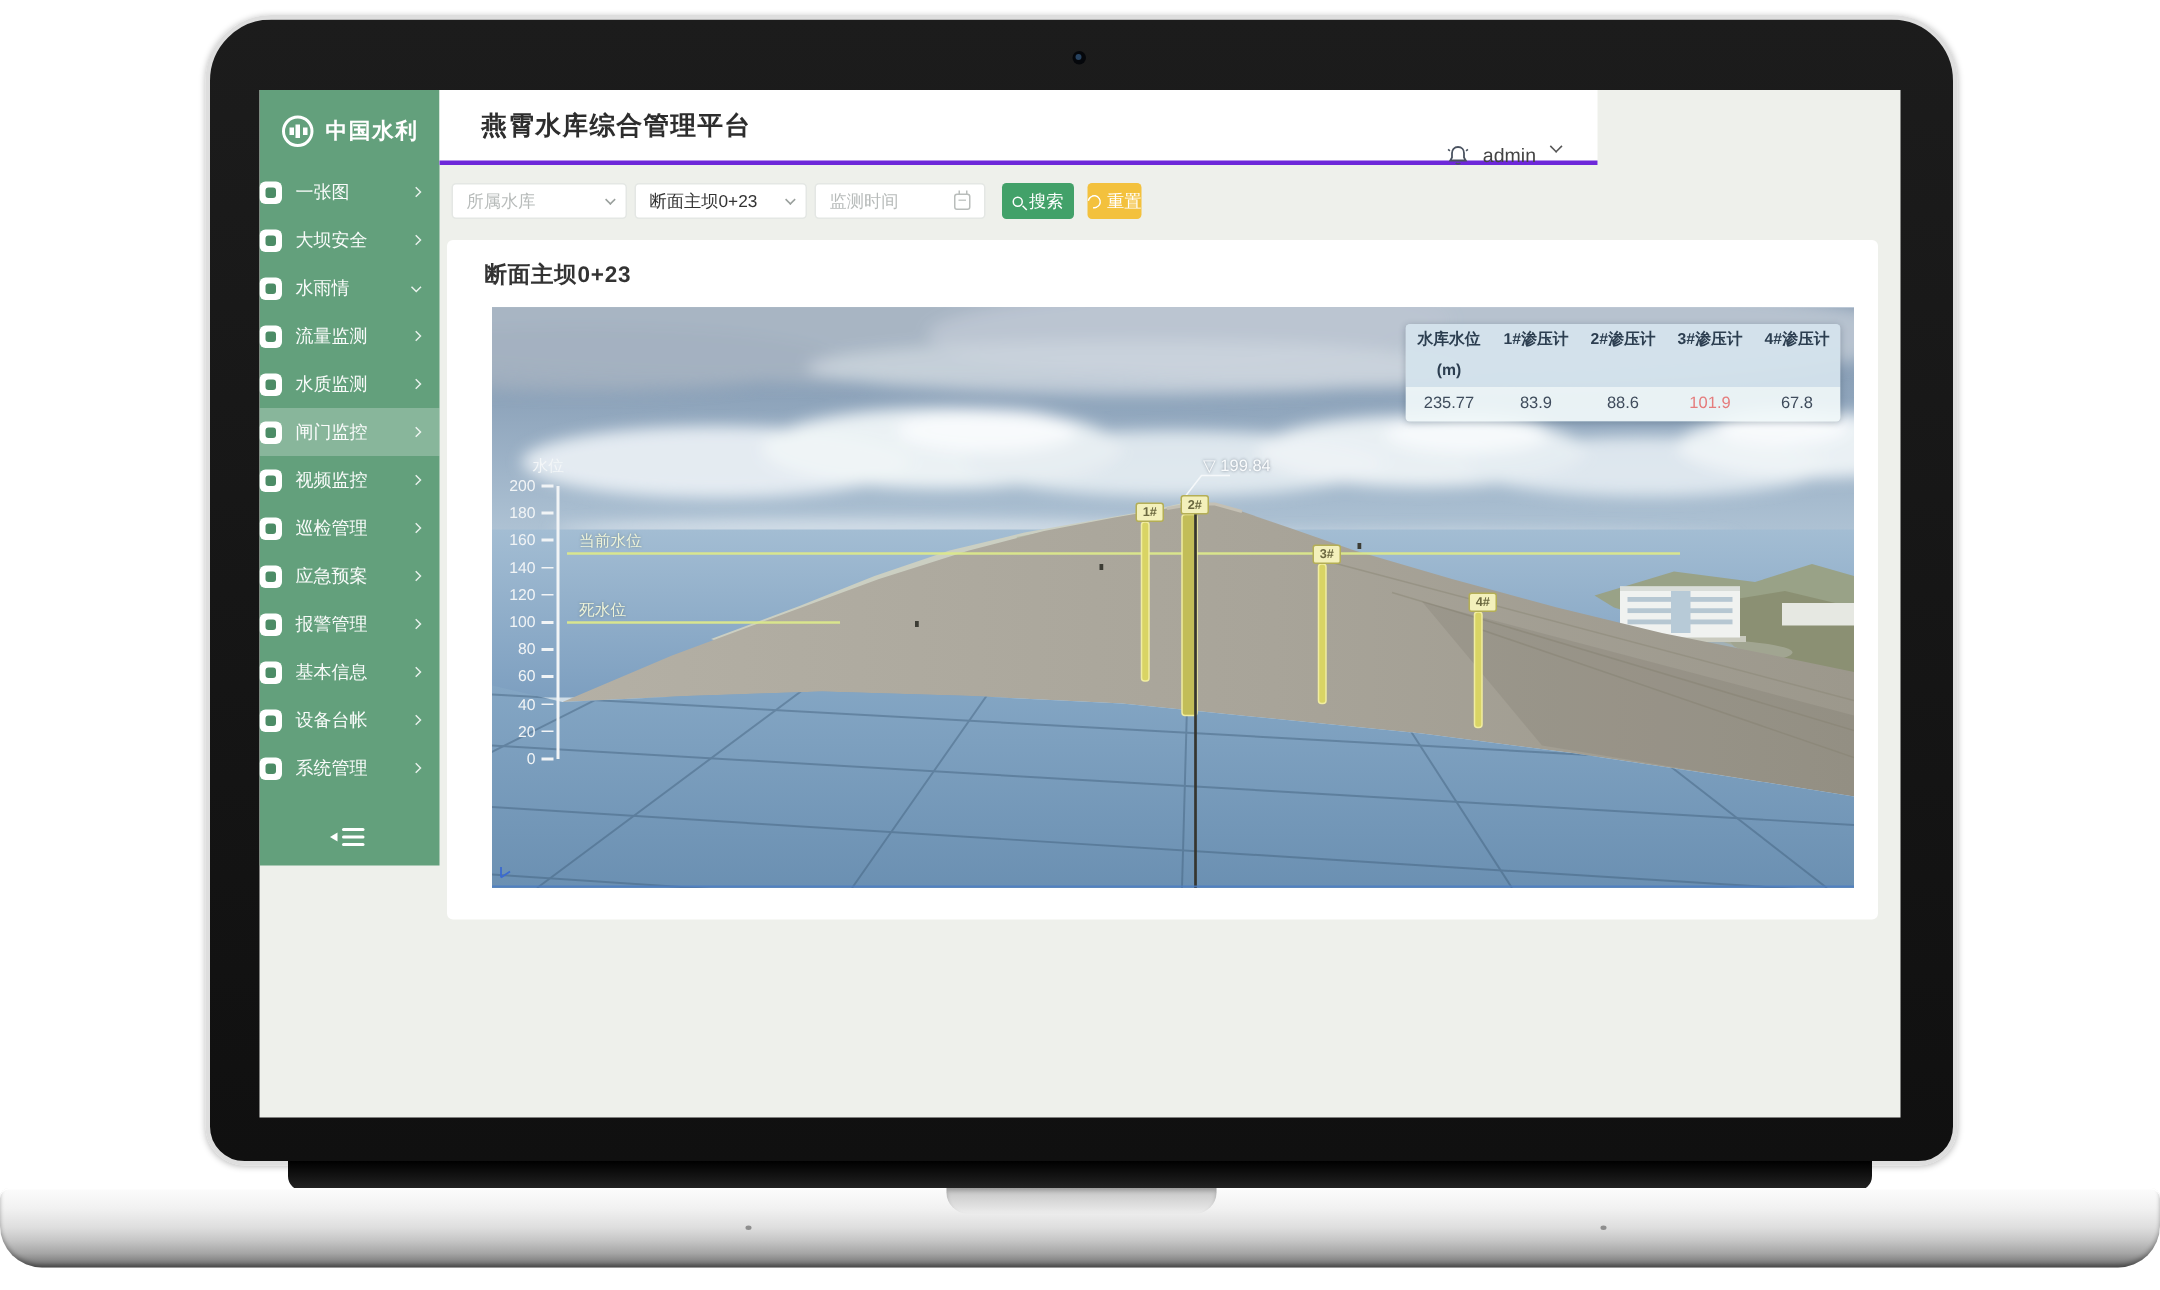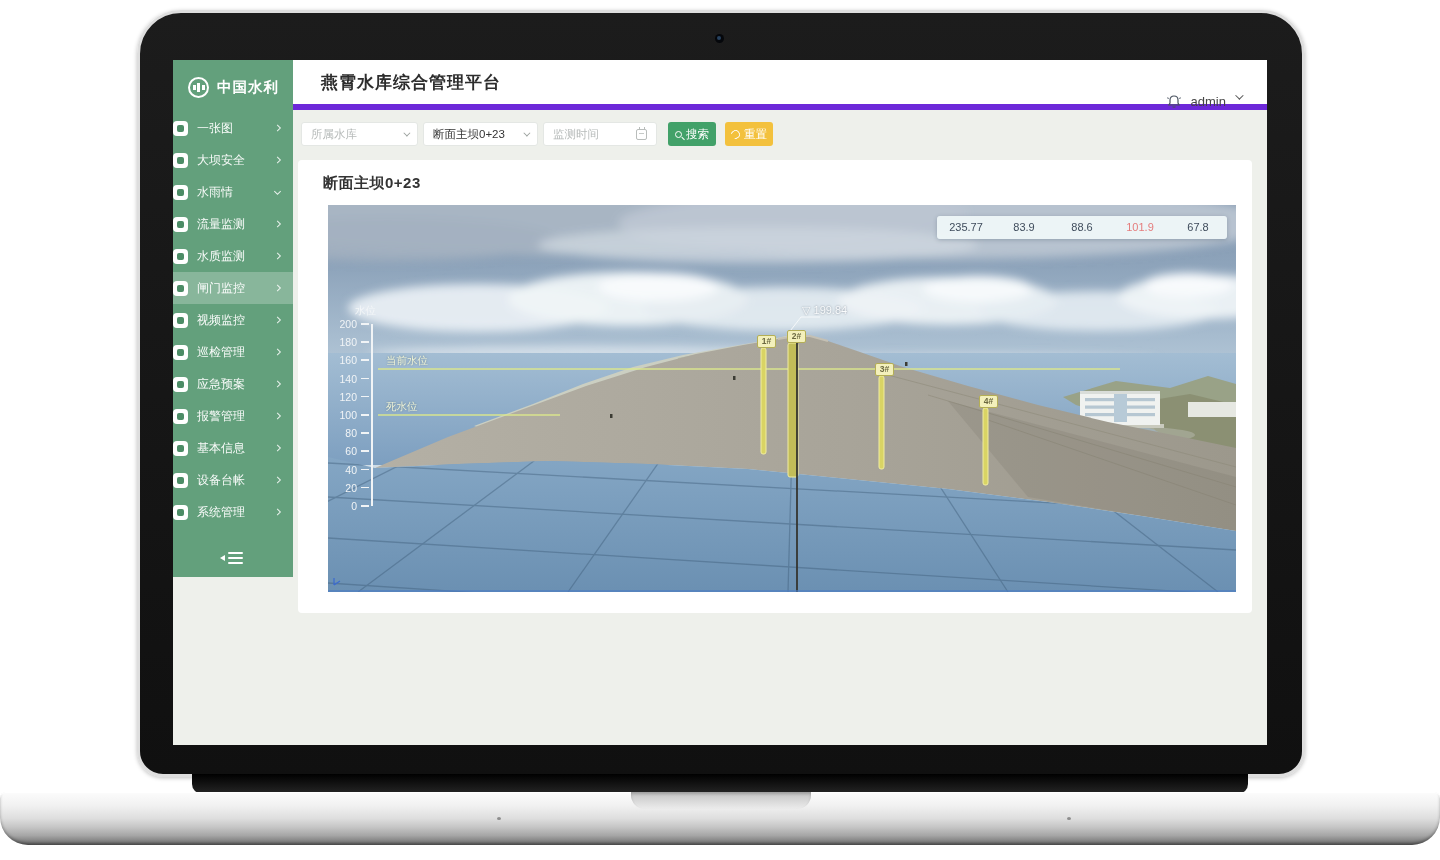--- a/index.html
+++ b/index.html
@@ -58,22 +58,22 @@
   .chev.down  { transform:translateY(-60%) rotate(45deg); }
   .collapse-btn { position:absolute; left:46px; bottom:11px; width:26px; height:15px; cursor:pointer; }
   .collapse-btn b { position:absolute; right:2px; height:2px; background:#fff; display:block; border-radius:1px; }
   .collapse-btn b:nth-child(1){ top:1px;  width:15px; }
   .collapse-btn b:nth-child(2){ top:6px;  width:15px; }
   .collapse-btn b:nth-child(3){ top:11px; width:15px; }
   .collapse-btn s { position:absolute; left:1px; top:4px; width:0; height:0; display:block;
     border-top:3.5px solid transparent; border-bottom:3.5px solid transparent; border-right:5px solid #fff; }
 
   
-  .topbar { position:absolute; left:120px; top:0; width:974px; height:50px; background:#fff;
-    border-bottom:6px solid #6d28d9; display:flex; align-items:center; }
+  .topbar { position:absolute; left:120px; top:0; width:772px; height:50px; background:#fff;
+    border-bottom:3px solid #6d28d9; display:flex; align-items:center; }
   .page-title { margin-left:28px; font-size:17px; font-weight:bold; color:#2d2d2d; letter-spacing:1px; }
   .top-right { margin-left:auto; margin-right:26px; display:flex; gap:9px;margin-top:40px; }
   .bell { width:16px; height:16px; cursor:pointer; }
   .admin-name { font-size:13px; color:#444; cursor:pointer; }
   .caret-down { width:6px; height:6px; border-right:1.6px solid #555; border-bottom:1.6px solid #555;
     transform:rotate(45deg) translateY(-2px); cursor:pointer; }
 
   
   .filter-row { position:absolute; left:128px; top:62px; height:24px; display:flex; align-items:center; }
   .select, .date-input { height:24px; background:#fff; border:1px solid #e4e7e4; border-radius:3px;
@@ -88,21 +88,21 @@
   .cal-icon { margin-left:auto; width:11px; height:11px; border:1.2px solid #b9bdbb; border-radius:2px;
     position:relative; }
   .cal-icon:before { content:""; position:absolute; left:1.5px; top:-3px; width:1.5px; height:3px;
     background:#b9bdbb; box-shadow:5px 0 0 #b9bdbb; }
   .cal-icon:after { content:""; position:absolute; left:1.5px; top:3px; width:5.5px; height:1.3px;
     background:#c6cac8; }
   .btn { height:24px; border:none; border-radius:3px; color:#fff; font-size:11.5px;
     display:flex; align-items:center; justify-content:center; cursor:pointer;
     font-family:inherit; }
   .btn-search { width:48px; background:var(--accent-green,#42a169); margin-right:9px; }
-  .btn-reset  { width:48px; background:var(--accent-yellow,#f3c13d); }
+  .btn-reset  { width:36px; background:var(--accent-yellow,#f3c13d); }
   .ic-search { width:7px; height:7px; border:1.3px solid #fff; border-radius:50%; position:relative;
     margin-right:4px; }
   .ic-search:after { content:""; position:absolute; left:5px; top:6px; width:4px; height:1.3px;
     background:#fff; transform:rotate(45deg); }
   .ic-reset { width:9px; height:9px; border:1.4px solid #fff; border-radius:50%;
     border-left-color:transparent; transform:rotate(-35deg); margin-right:4px; }
 
   
   .card { position:absolute; left:125px; top:100px; width:954px; height:453px; background:#fff;
     border-radius:4px; }
@@ -456,20 +456,27 @@
         <div class="crest-note">▽ 199.84</div>
 
         <div>
             <div class="pz-tag" style="left: 429px; top: 130px;">1#</div>
             <div class="pz-tag" style="left: 459px; top: 125px;">2#</div>
             <div class="pz-tag" style="left: 547px; top: 158px;">3#</div>
             <div class="pz-tag" style="left: 651px; top: 190px;">4#</div>
           </div>
 
         <div class="mon-table">
+          <div class="mon-row head">
+              <div class="mon-cell">水库水位(m)</div>
+              <div class="mon-cell">1#渗压计</div>
+              <div class="mon-cell">2#渗压计</div>
+              <div class="mon-cell">3#渗压计</div>
+              <div class="mon-cell">4#渗压计</div>
+            </div>
           <div class="mon-row vals">
               <div class="mon-cell">235.77</div>
               <div class="mon-cell">83.9</div>
               <div class="mon-cell">88.6</div>
               <div class="mon-cell alert">101.9</div>
               <div class="mon-cell">67.8</div>
             </div>
         </div>
       </div>
     </div>

